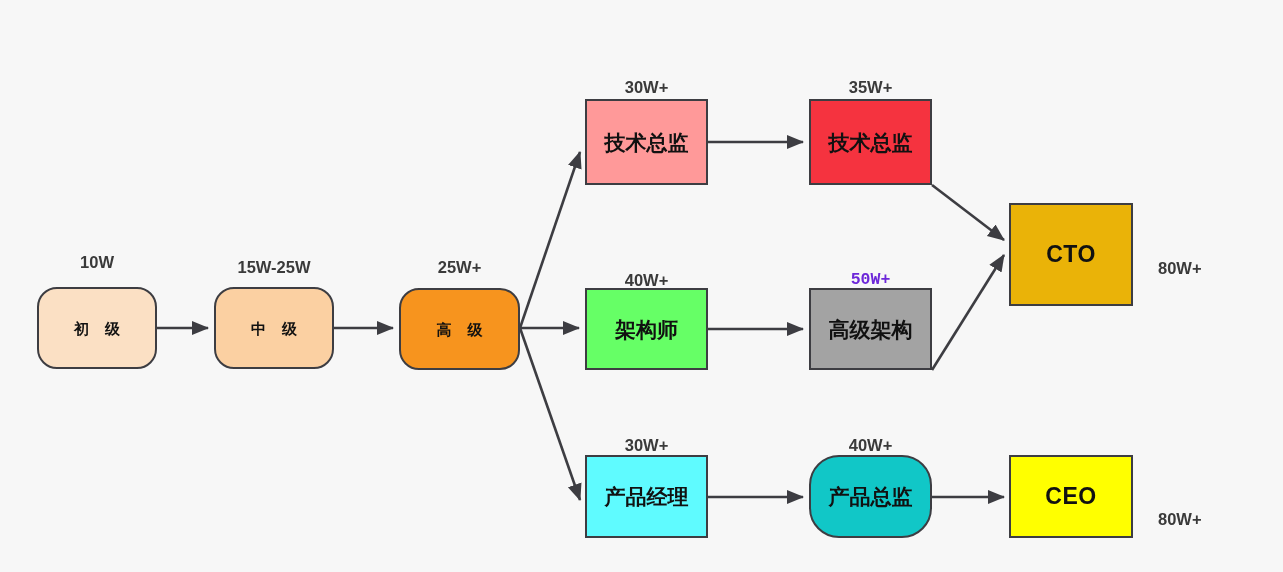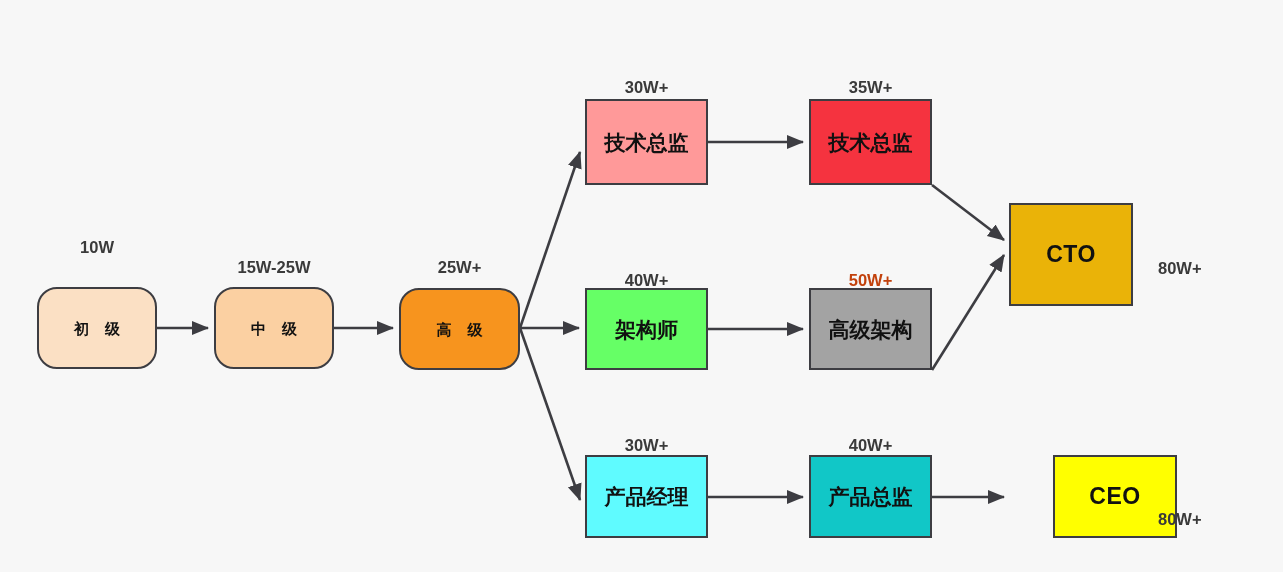--- a/index.html
+++ b/index.html
@@ -98,31 +98,31 @@
 
   <div id="nodes-group">
       <div class="node node-cn-wide" style="left: 37px; top: 287px; width: 120px; height: 82px; background: rgb(251, 224, 196); border-color: rgb(61, 61, 66);">初 级</div>
       <div class="node node-cn-wide" style="left: 214px; top: 287px; width: 120px; height: 82px; background: rgb(251, 208, 162); border-color: rgb(61, 61, 66);">中 级</div>
       <div class="node node-cn-wide" style="left: 399px; top: 288px; width: 121px; height: 82px; background: rgb(247, 148, 30); border-color: rgb(61, 61, 66);">高 级</div>
       <div class="node node-cn" style="left: 585px; top: 99px; width: 123px; height: 86px; background: rgb(255, 153, 153); border-color: rgb(61, 61, 66);">技术总监</div>
       <div class="node node-cn" style="left: 809px; top: 99px; width: 123px; height: 86px; background: rgb(245, 51, 63); border-color: rgb(61, 61, 66);">技术总监</div>
       <div class="node node-cn" style="left: 585px; top: 288px; width: 123px; height: 82px; background: rgb(102, 255, 102); border-color: rgb(61, 61, 66);">架构师</div>
       <div class="node node-cn" style="left: 809px; top: 288px; width: 123px; height: 82px; background: #a3a3a3; border-color: rgb(61, 61, 66);">高级架构</div>
       <div class="node node-cn" style="left: 585px; top: 455px; width: 123px; height: 83px; background: rgb(95, 251, 255); border-color: rgb(61, 61, 66);">产品经理</div>
-      <div class="node node-cn" style="left: 809px; top: 455px; width: 123px; height: 83px; background: rgb(17, 199, 199); border-color: rgb(61, 61, 66);">产品总监</div>
+      <div class="node node-cn" style="left: 809px; top: 455px; width: 123px; height: 83px; background: rgb(17, 199, 199); border-color: rgb(61, 61, 66); border-radius: 30px;">产品总监</div>
       <div class="node node-en" style="left: 1009px; top: 203px; width: 124px; height: 103px; background: #eab308; border-color: rgb(61, 61, 66);">CTO</div>
-      <div class="node node-en" style="left: 1009px; top: 455px; width: 124px; height: 83px; background: rgb(255, 255, 0); border-color: rgb(61, 61, 66); margin-left: 44px;">CEO</div>
+      <div class="node node-en" style="left: 1009px; top: 455px; width: 124px; height: 83px; background: rgb(255, 255, 0); border-color: rgb(61, 61, 66);">CEO</div>
     </div>
   <div id="salaries-group">
-      <div class="salary salary-above" style="left: 37px; top: 216px; width: 120px; color: rgb(58, 58, 58);">10W</div>
+      <div class="salary salary-above" style="left: 37px; top: 231px; width: 120px; color: rgb(58, 58, 58);">10W</div>
       <div class="salary salary-above" style="left: 214px; top: 236px; width: 120px; color: rgb(58, 58, 58);">15W-25W</div>
       <div class="salary salary-above" style="left: 399px; top: 236px; width: 121px; color: rgb(58, 58, 58);">25W+</div>
       <div class="salary salary-above" style="left: 585px; top: 56px; width: 123px; color: rgb(58, 58, 58);">30W+</div>
       <div class="salary salary-above" style="left: 809px; top: 56px; width: 123px; color: rgb(58, 58, 58);">35W+</div>
       <div class="salary salary-above" style="left: 585px; top: 249px; width: 123px; color: rgb(58, 58, 58);">40W+</div>
-      <div class="salary salary-above" style="left: 809px; top: 249px; width: 123px; color: #c2410c;">50W+</div>
+      <div class="salary salary-above" style="left: 809px; top: 249px; width: 123px; color: #6d28d9; font-family: Liberation Mono, monospace;">50W+</div>
       <div class="salary salary-above" style="left: 585px; top: 414px; width: 123px; color: rgb(58, 58, 58);">30W+</div>
       <div class="salary salary-above" style="left: 809px; top: 414px; width: 123px; color: rgb(58, 58, 58);">40W+</div>
       <div class="salary salary-side" style="left: 1158px; top: 237px; width: 90px; color: rgb(58, 58, 58);">80W+</div>
       <div class="salary salary-side" style="left: 1158px; top: 488px; width: 90px; color: rgb(58, 58, 58);">80W+</div>
     </div>
 
 </div>
 
 </body></html>

